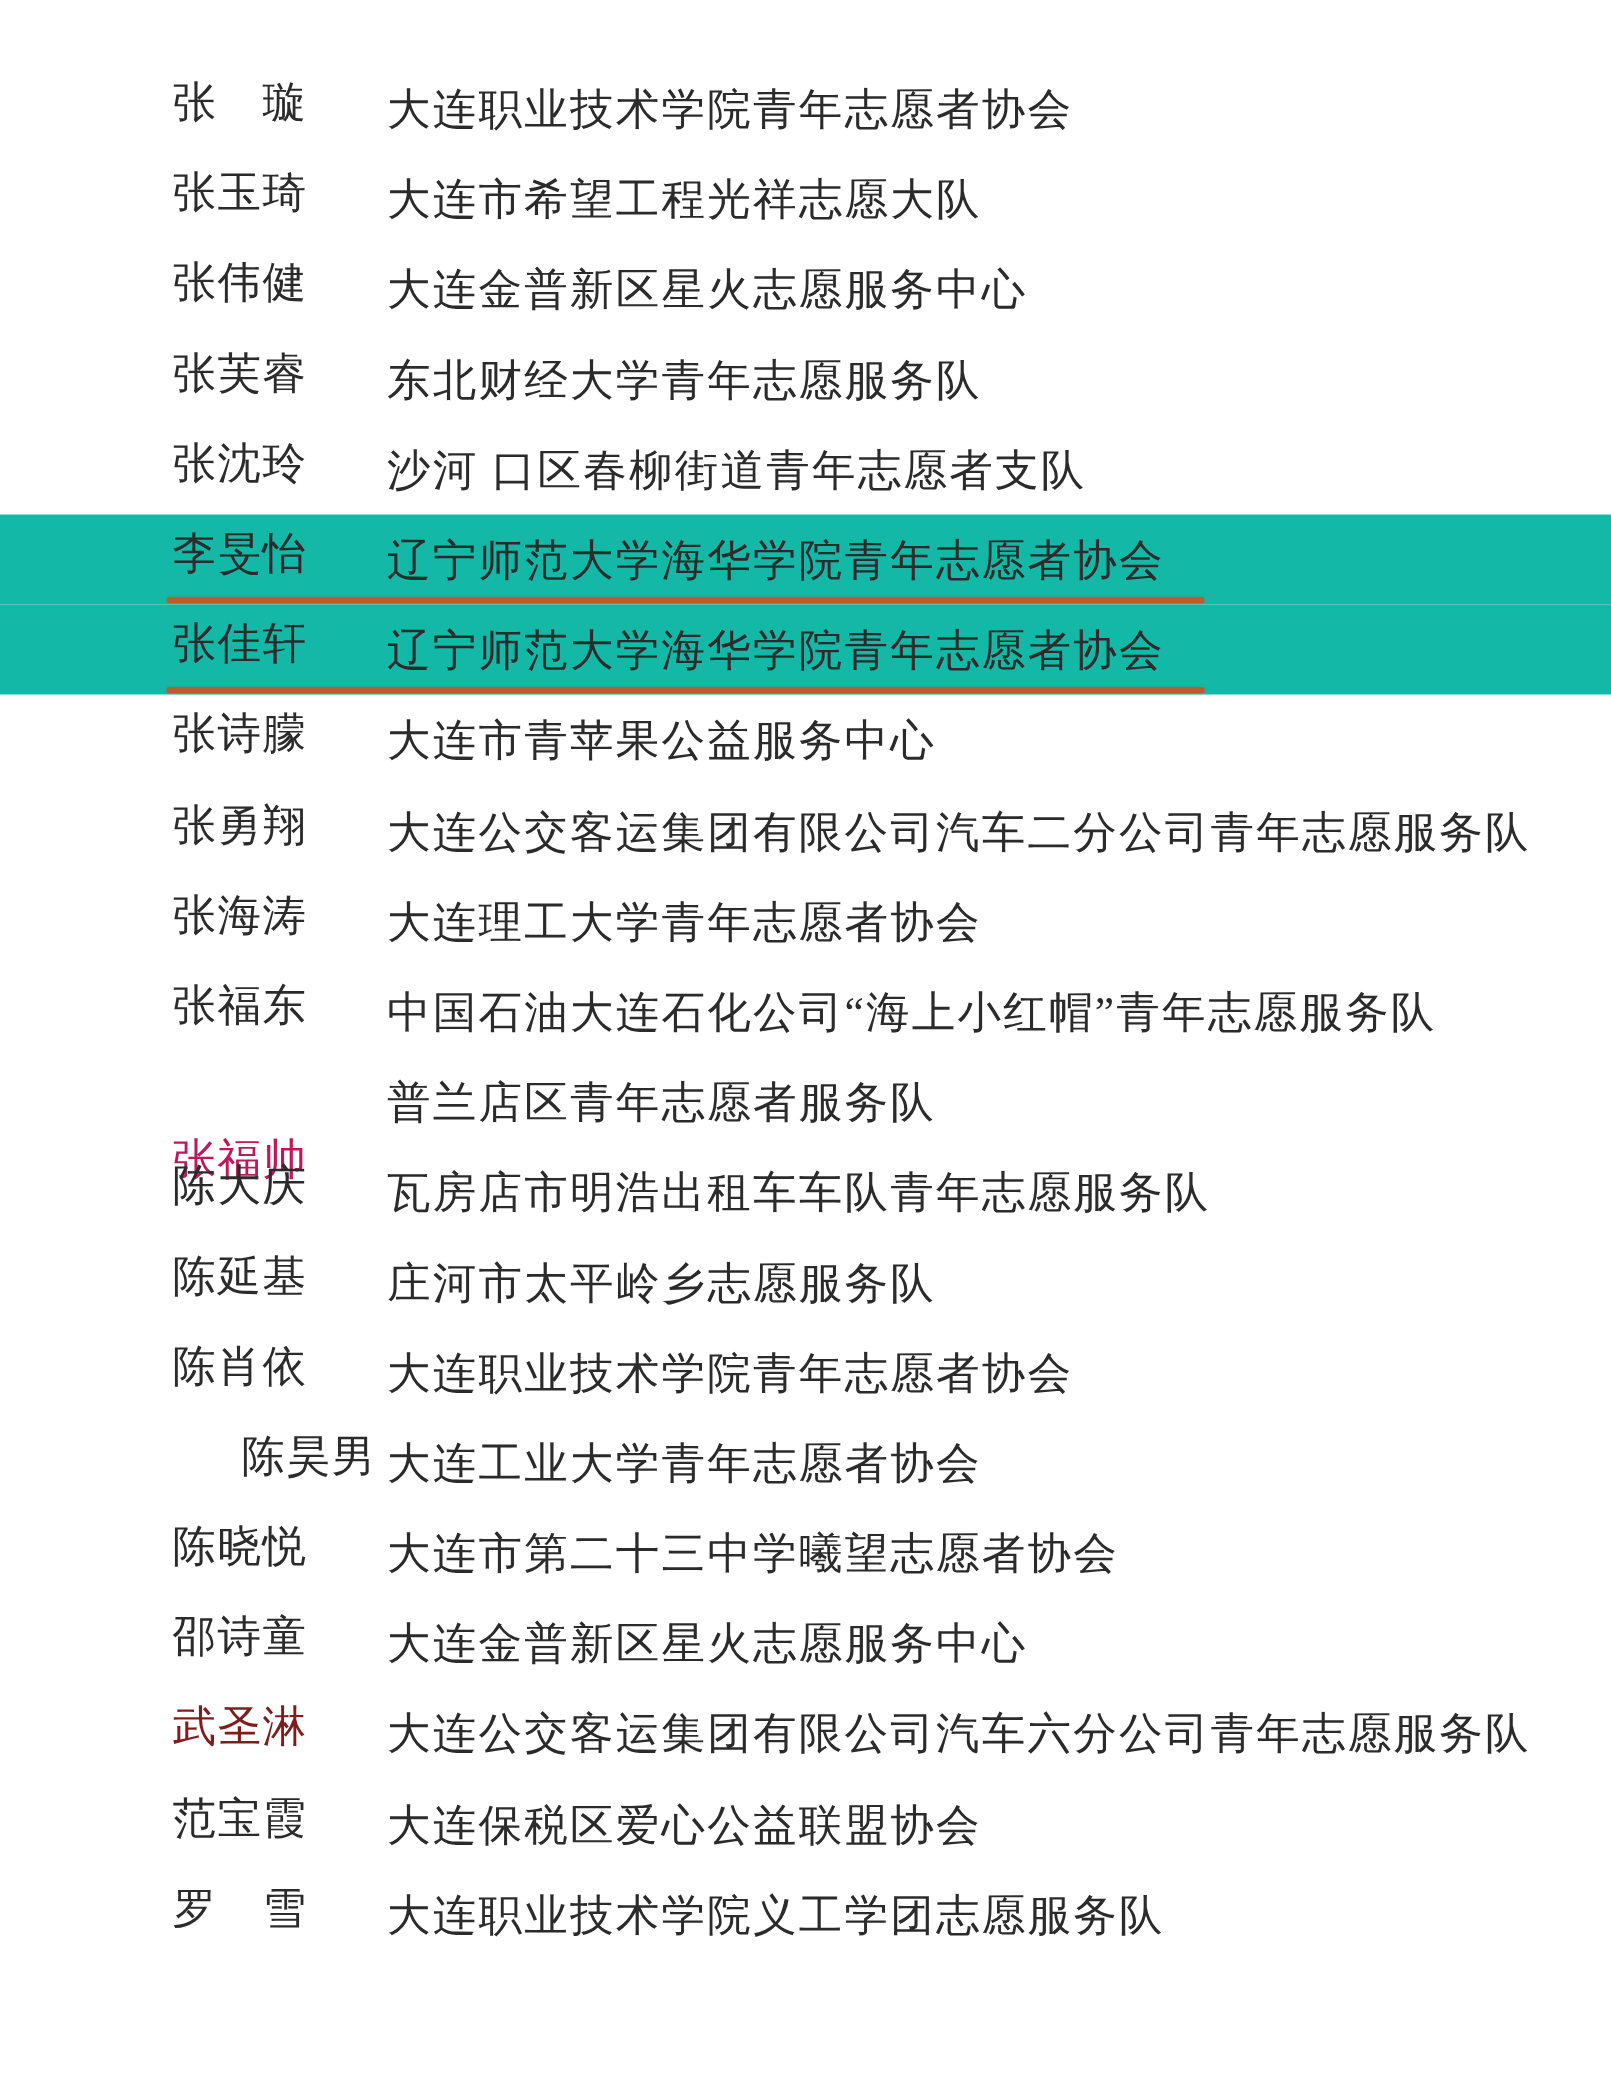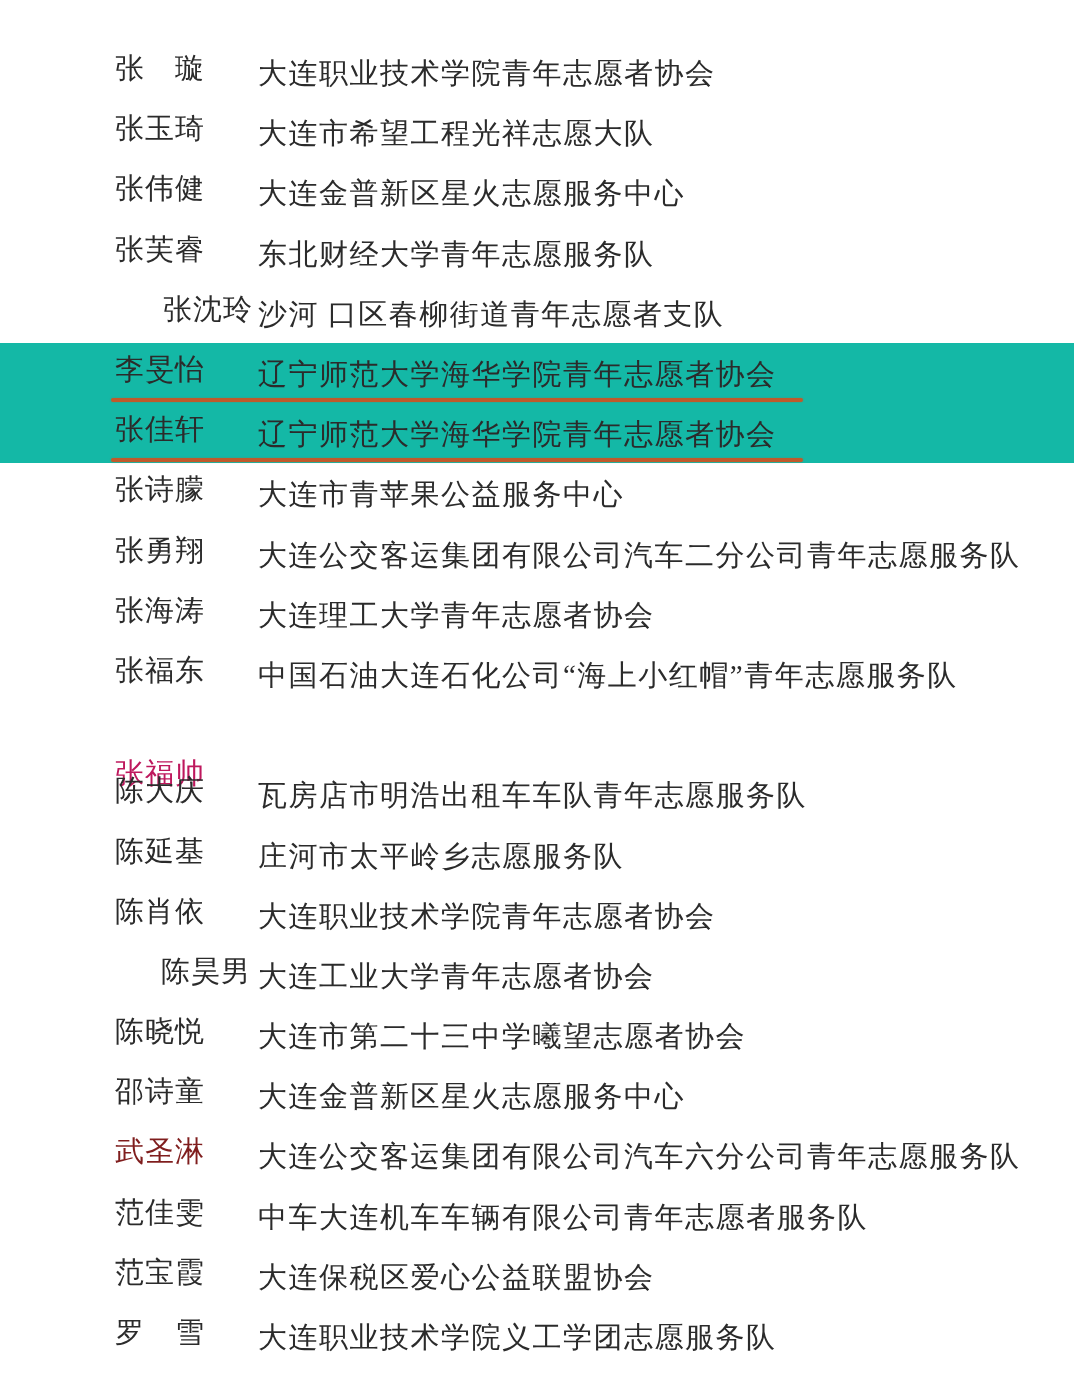--- a/index.html
+++ b/index.html
@@ -83,21 +83,21 @@
     <span class="name" style="color: rgb(43, 43, 43);">张伟健</span>
     <span class="org" style="color: rgb(43, 43, 43);">大连金普新区星火志愿服务中心</span>
   </div>
 
   <div class="row">
     <span class="name" style="color: rgb(43, 43, 43);">张芙睿</span>
     <span class="org" style="color: rgb(43, 43, 43);">东北财经大学青年志愿服务队</span>
   </div>
 
   <div class="row">
-    <span class="name" style="color: rgb(43, 43, 43); margin-left: 48px;">张沈玲</span>
+    <span class="name" style="color: rgb(43, 43, 43);">张沈玲</span>
     <span class="org" style="color: rgb(43, 43, 43);">沙河 口区春柳街道青年志愿者支队</span>
   </div>
 
   <div class="row highlight">
     <span class="name" style="color: rgb(43, 43, 43);">李旻怡</span>
     <span class="org" style="color: rgb(43, 43, 43);">辽宁师范大学海华学院青年志愿者协会</span>
   <div class="underline" style="background: rgb(191, 90, 43);"></div>
       </div>
 
   <div class="row highlight">
@@ -121,20 +121,21 @@
     <span class="org" style="color: rgb(43, 43, 43);">大连理工大学青年志愿者协会</span>
   </div>
 
   <div class="row">
     <span class="name" style="color: rgb(43, 43, 43);">张福东</span>
     <span class="org" style="color: rgb(43, 43, 43);">中国石油大连石化公司“海上小红帽”青年志愿服务队</span>
   </div>
 
   <div class="row">
     <span class="name" style="color: #be185d; margin-top: 43px;">张福帅</span>
+    <span class="org" style="color: rgb(43, 43, 43);">普兰店区青年志愿者服务队</span>
   </div>
 
   <div class="row">
     <span class="name" style="color: rgb(43, 43, 43);">陈大庆</span>
     <span class="org" style="color: rgb(43, 43, 43);">瓦房店市明浩出租车车队青年志愿服务队</span>
   </div>
 
   <div class="row">
     <span class="name" style="color: rgb(43, 43, 43);">陈延基</span>
     <span class="org" style="color: rgb(43, 43, 43);">庄河市太平岭乡志愿服务队</span>
@@ -158,24 +159,20 @@
   <div class="row">
     <span class="name" style="color: rgb(43, 43, 43);">邵诗童</span>
     <span class="org" style="color: rgb(43, 43, 43);">大连金普新区星火志愿服务中心</span>
   </div>
 
   <div class="row">
     <span class="name" style="color: #7f1d1d;">武圣淋</span>
     <span class="org" style="color: rgb(43, 43, 43);">大连公交客运集团有限公司汽车六分公司青年志愿服务队</span>
   </div>
 
-  <div class="row">
-    <span class="name" style="color: rgb(43, 43, 43);">范佳雯</span>
-    <span class="org" style="color: rgb(43, 43, 43);">中车大连机车车辆有限公司青年志愿者服务队</span>
-  </div>
 
   <div class="row">
     <span class="name" style="color: rgb(43, 43, 43);">范宝霞</span>
     <span class="org" style="color: rgb(43, 43, 43);">大连保税区爱心公益联盟协会</span>
   </div>
 
   <div class="row">
     <span class="name" style="color: rgb(43, 43, 43);">罗　雪</span>
     <span class="org" style="color: rgb(43, 43, 43);">大连职业技术学院义工学团志愿服务队</span>
   </div>

